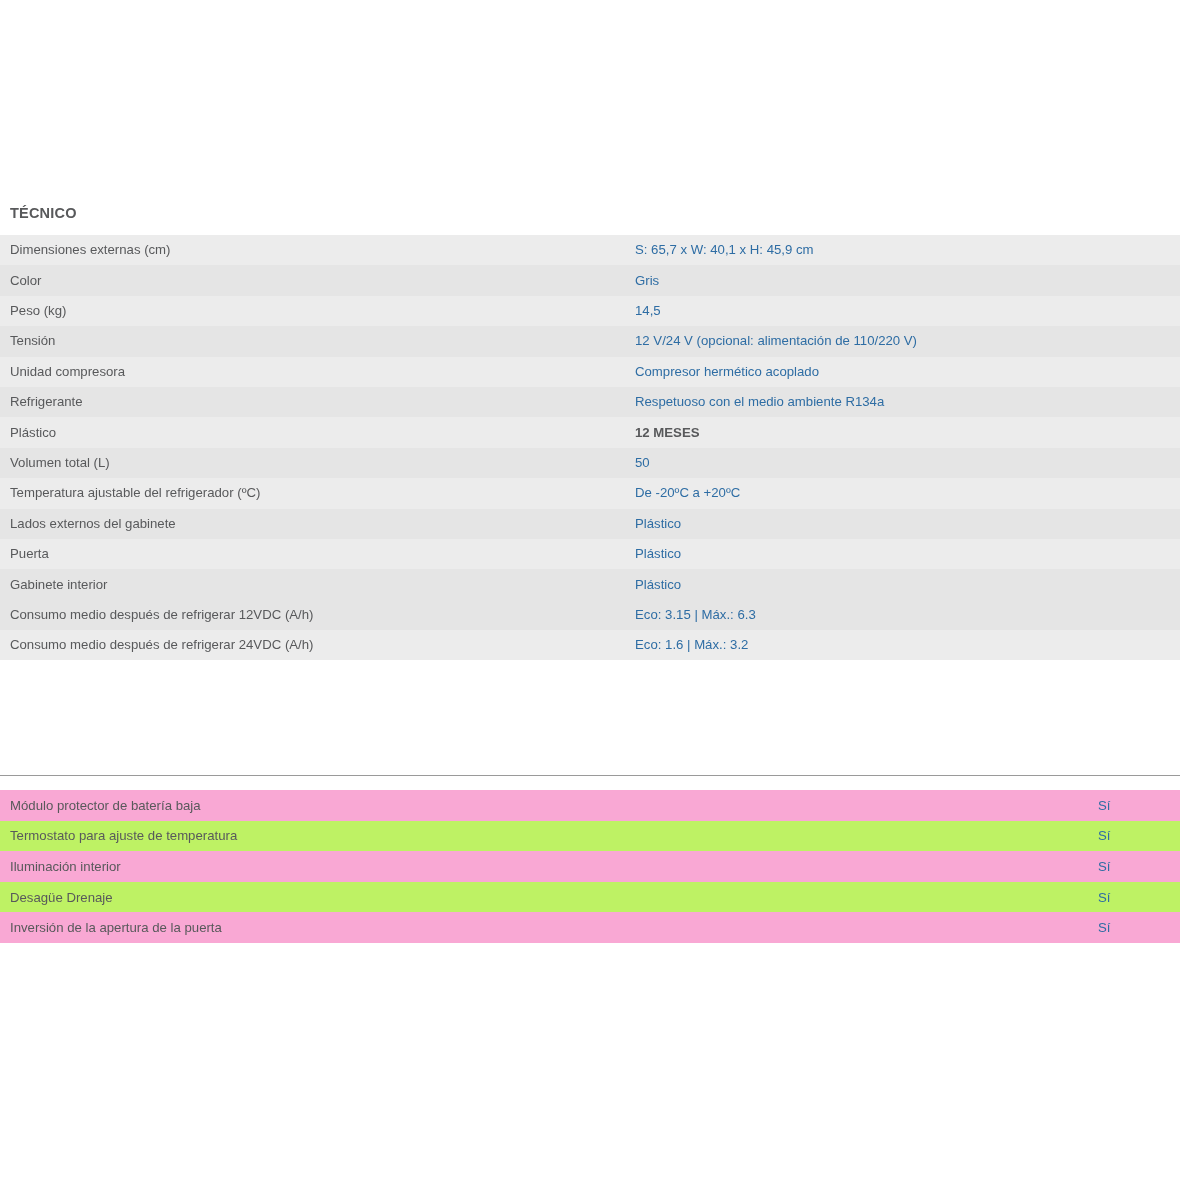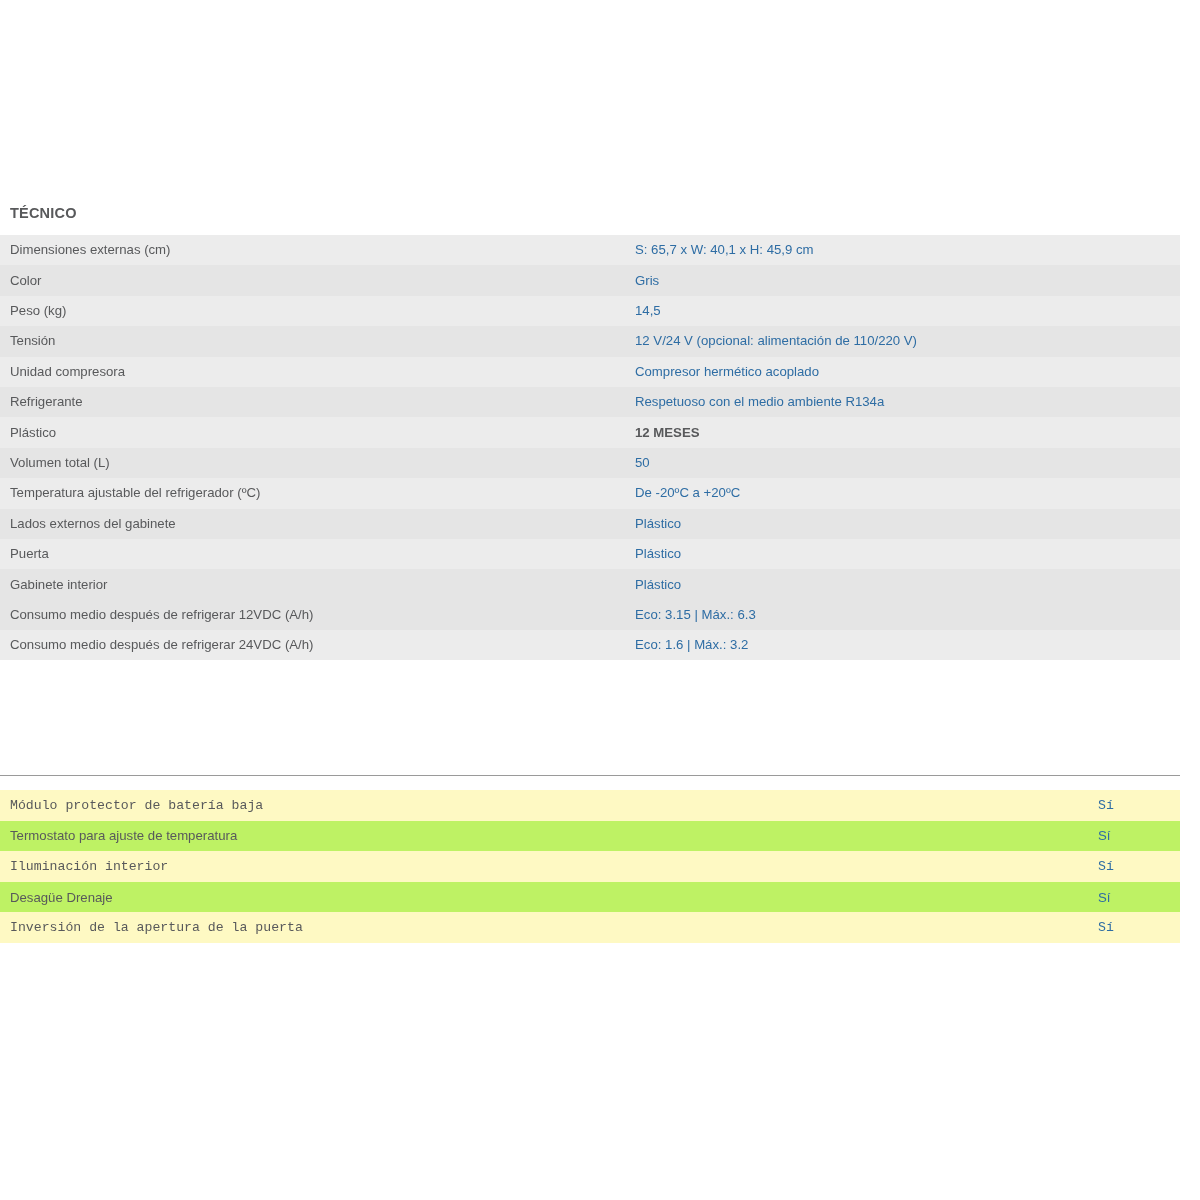--- a/index.html
+++ b/index.html
@@ -91,22 +91,21 @@
   }
   .func-table {
     width: 1180px;
     border-collapse: collapse;
     table-layout: fixed;
   }
   .func-table tr {
     height: 30.6px;
   }
   .func-table tr.odd {
-    background: #fef9c3;
-    font-family: Liberation Mono, monospace;
+    background: #f9a8d4;
   }
   .func-table tr.even {
     background: #bef264;
   }
   .func-table td {
     font-size: 13.2px;
     padding: 0 0 0 10px;
     vertical-align: middle;
   }
   .func-table td.label {

